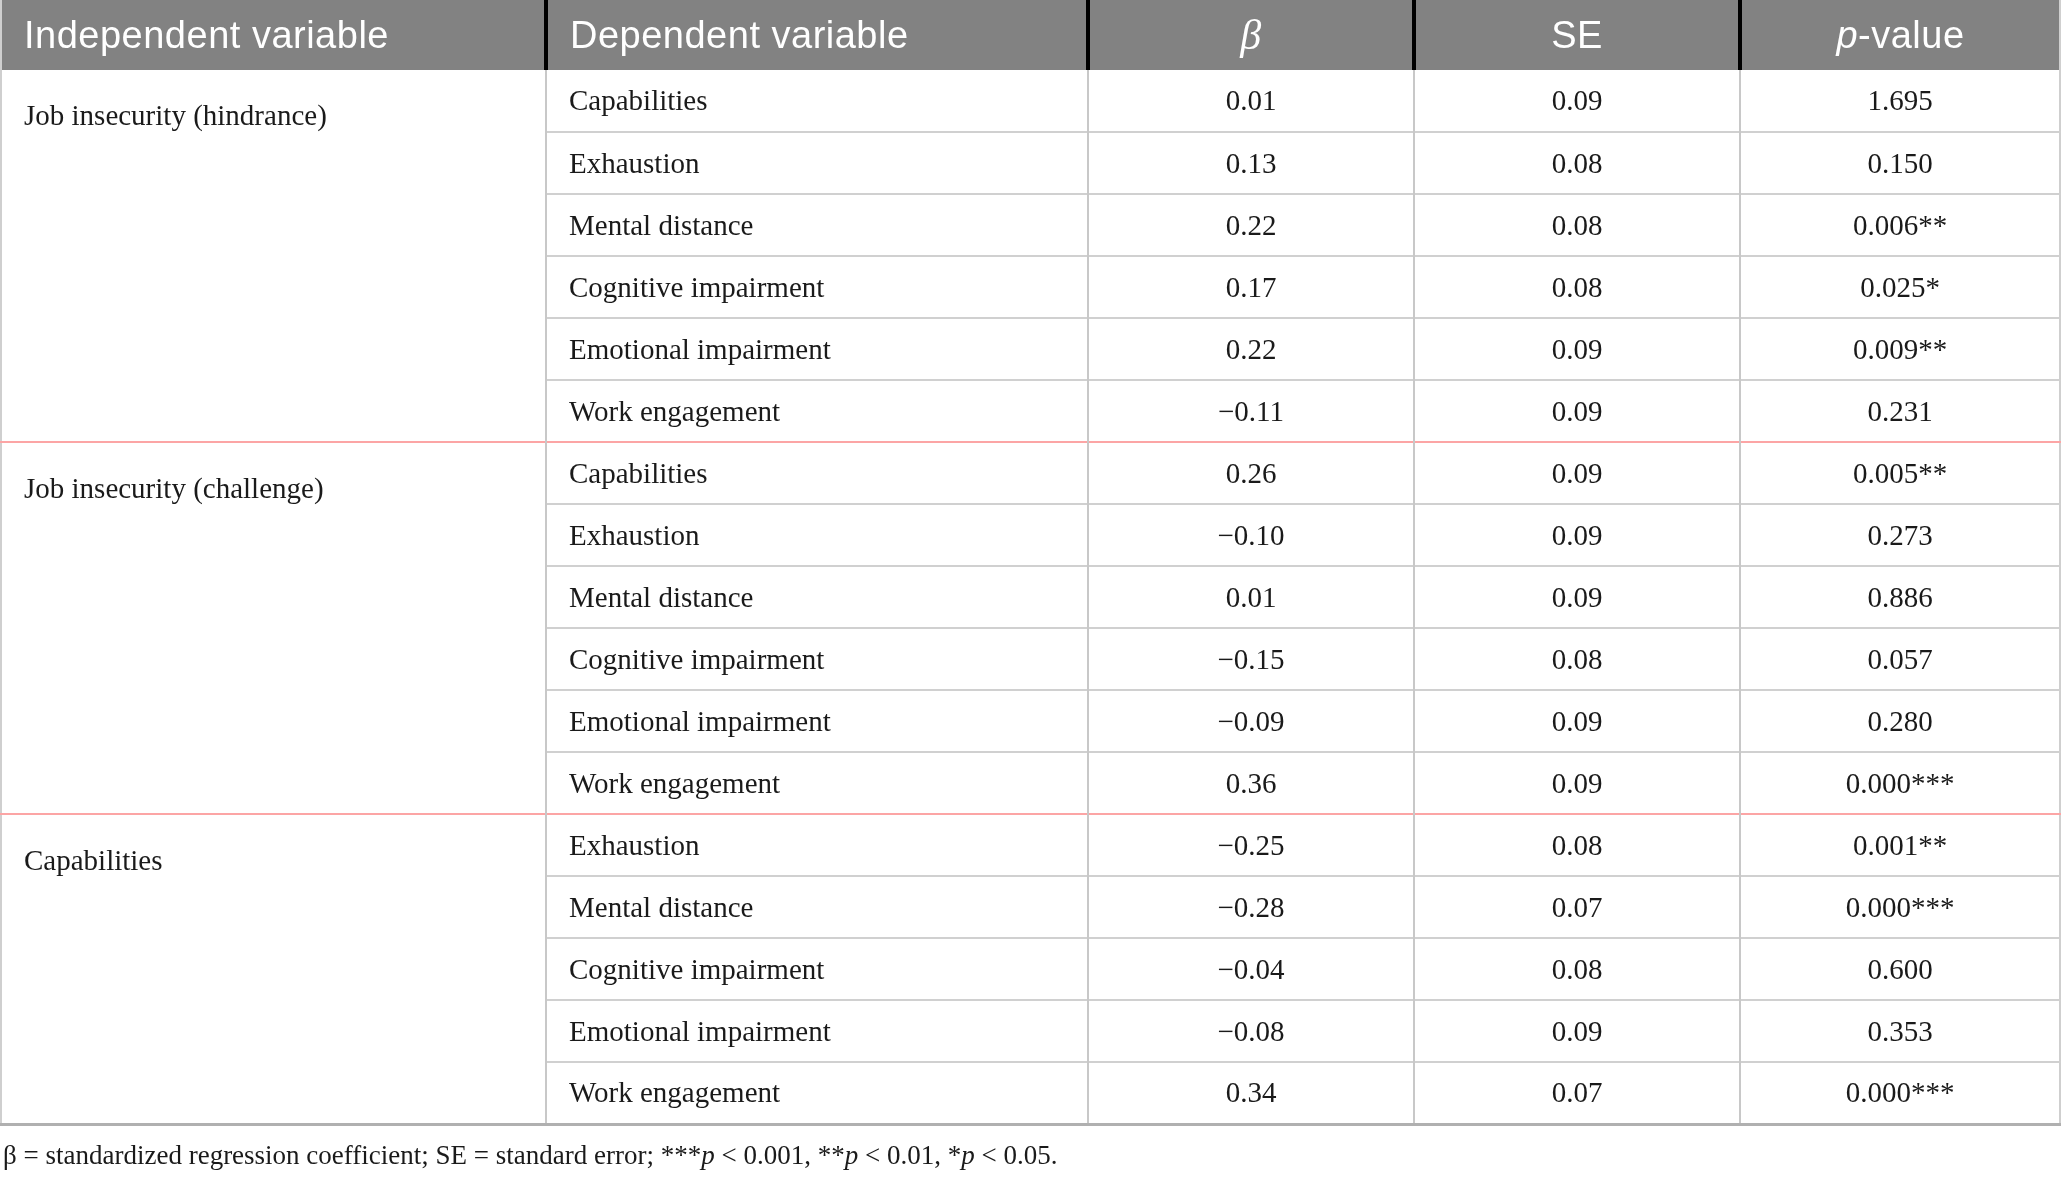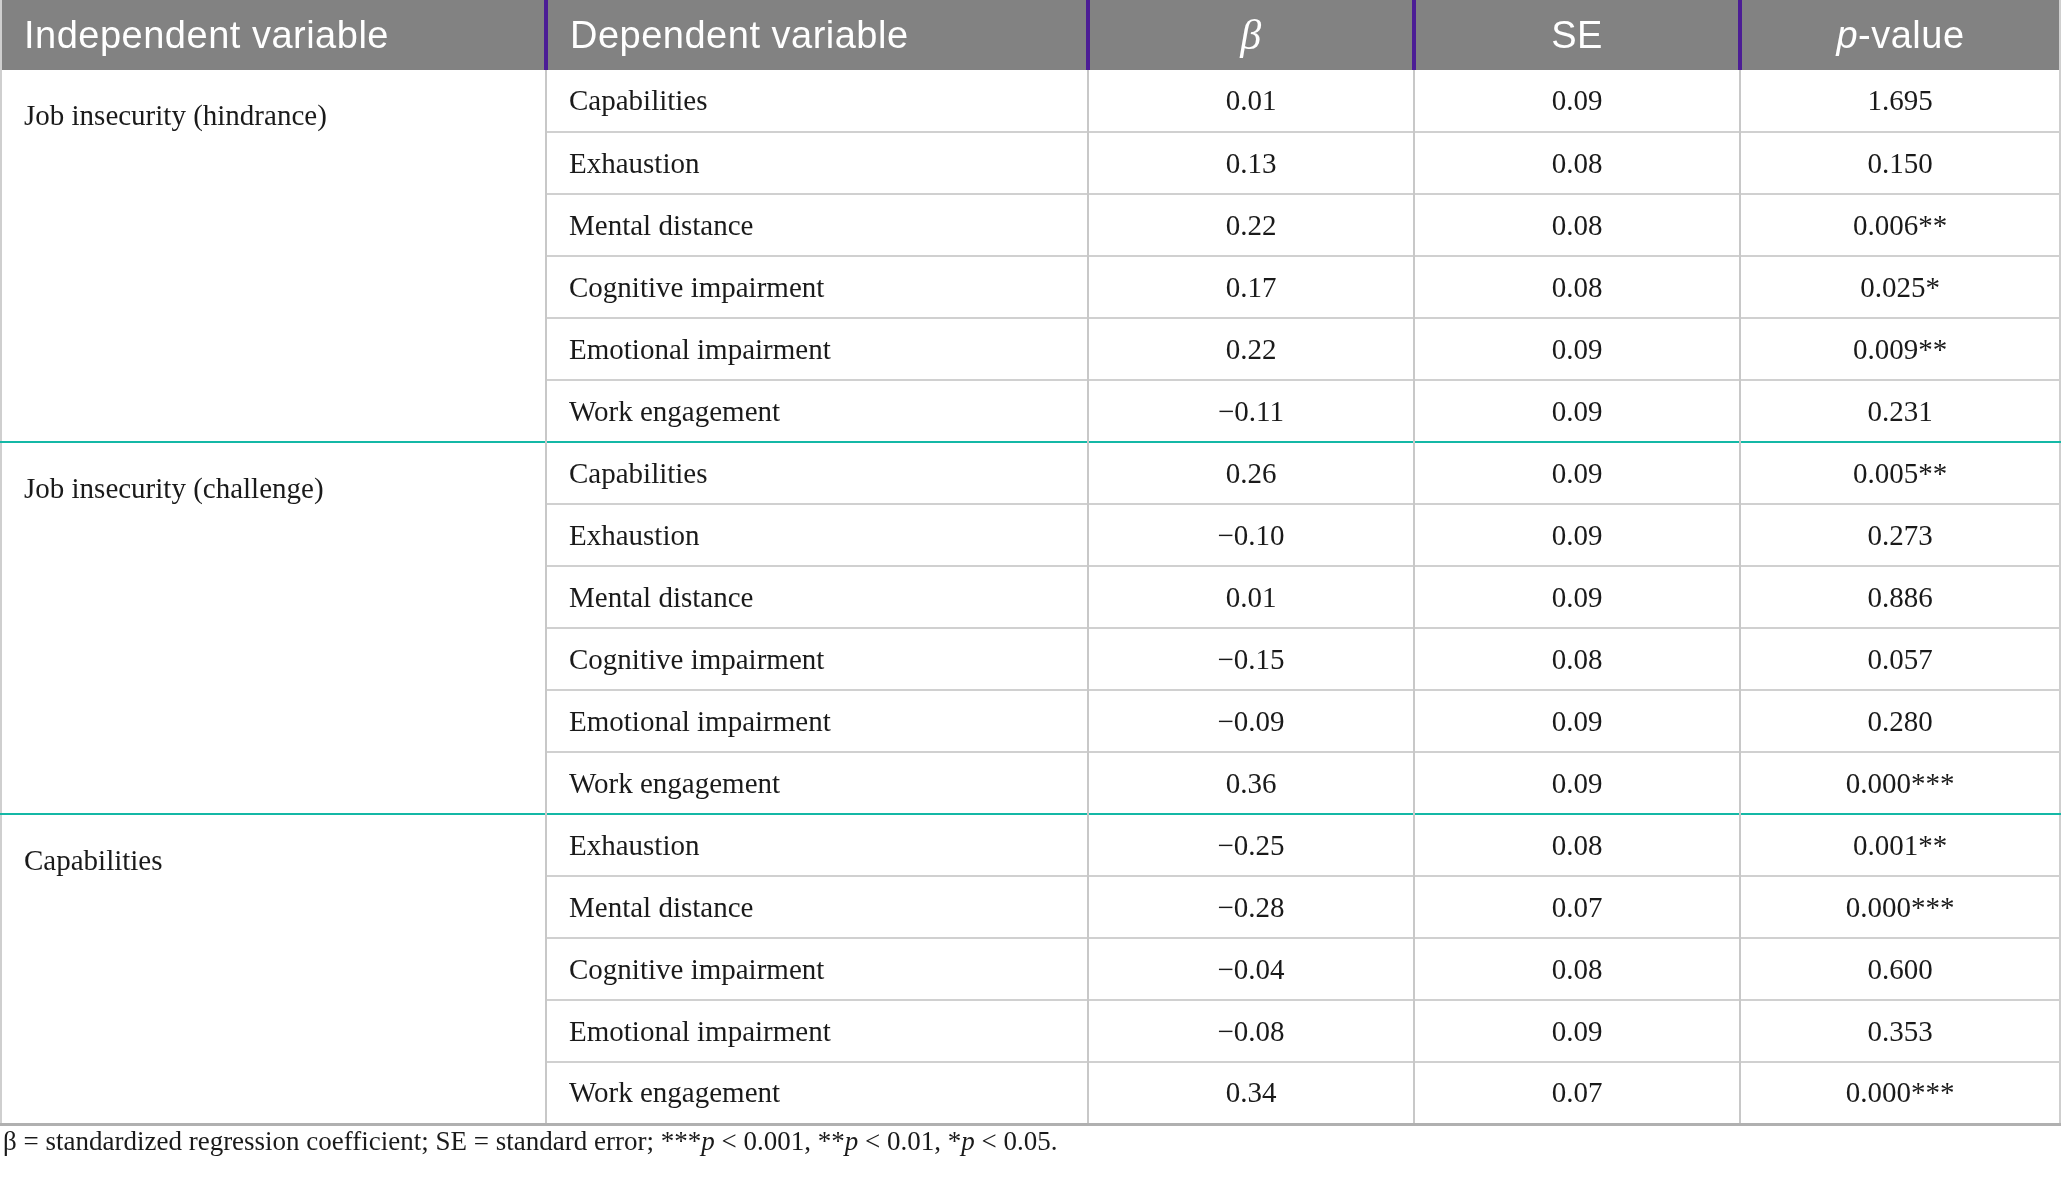--- a/index.html
+++ b/index.html
@@ -36,21 +36,21 @@
     color: #ffffff;
     font-family: "Liberation Sans", sans-serif;
     font-weight: 400;
     font-size: 38px;
     letter-spacing: 0.5px;
     vertical-align: middle;
     padding: 0;
   }
   thead th.h-left { text-align: left; padding-left: 22px; }
   thead th.h-center { text-align: center; }
-  thead th + th { border-left: 4px solid #4c1d95; }
+  thead th + th { border-left: 4px solid #000000; }
   thead .beta-glyph {
     font-family: "Liberation Serif", serif;
     font-style: italic;
     font-size: 42px;
   }
   thead .i { font-style: italic; }
 
   tbody tr { height: 62px; }
   tbody td {
     font-size: 29px;
@@ -66,24 +66,24 @@
   tbody td.c-dep {
     text-align: left;
     padding-left: 22px;
     border-left: 2px solid #c8c8c8;
   }
   tbody td.c-num {
     text-align: center;
     border-left: 2px solid #c8c8c8;
   }
   tbody tr.first-body-row td { border-top: none; }
-  tbody tr.group-start td { border-top: 2px solid #14b8a6; border-radius: 28px; }
+  tbody tr.group-start td { border-top: 2px solid #fca5a5; border-radius: 28px; }
 
   .footnote {
-    margin: 0 0 0 3px;
+    margin: 14px 0 0 3px;
     font-family: "Liberation Serif", serif;
     font-size: 27px;
     color: #1a1a1a;
   }
   .footnote .i { font-style: italic; }
 </style>
 </head>
 <body>
 
 <div class="page">

